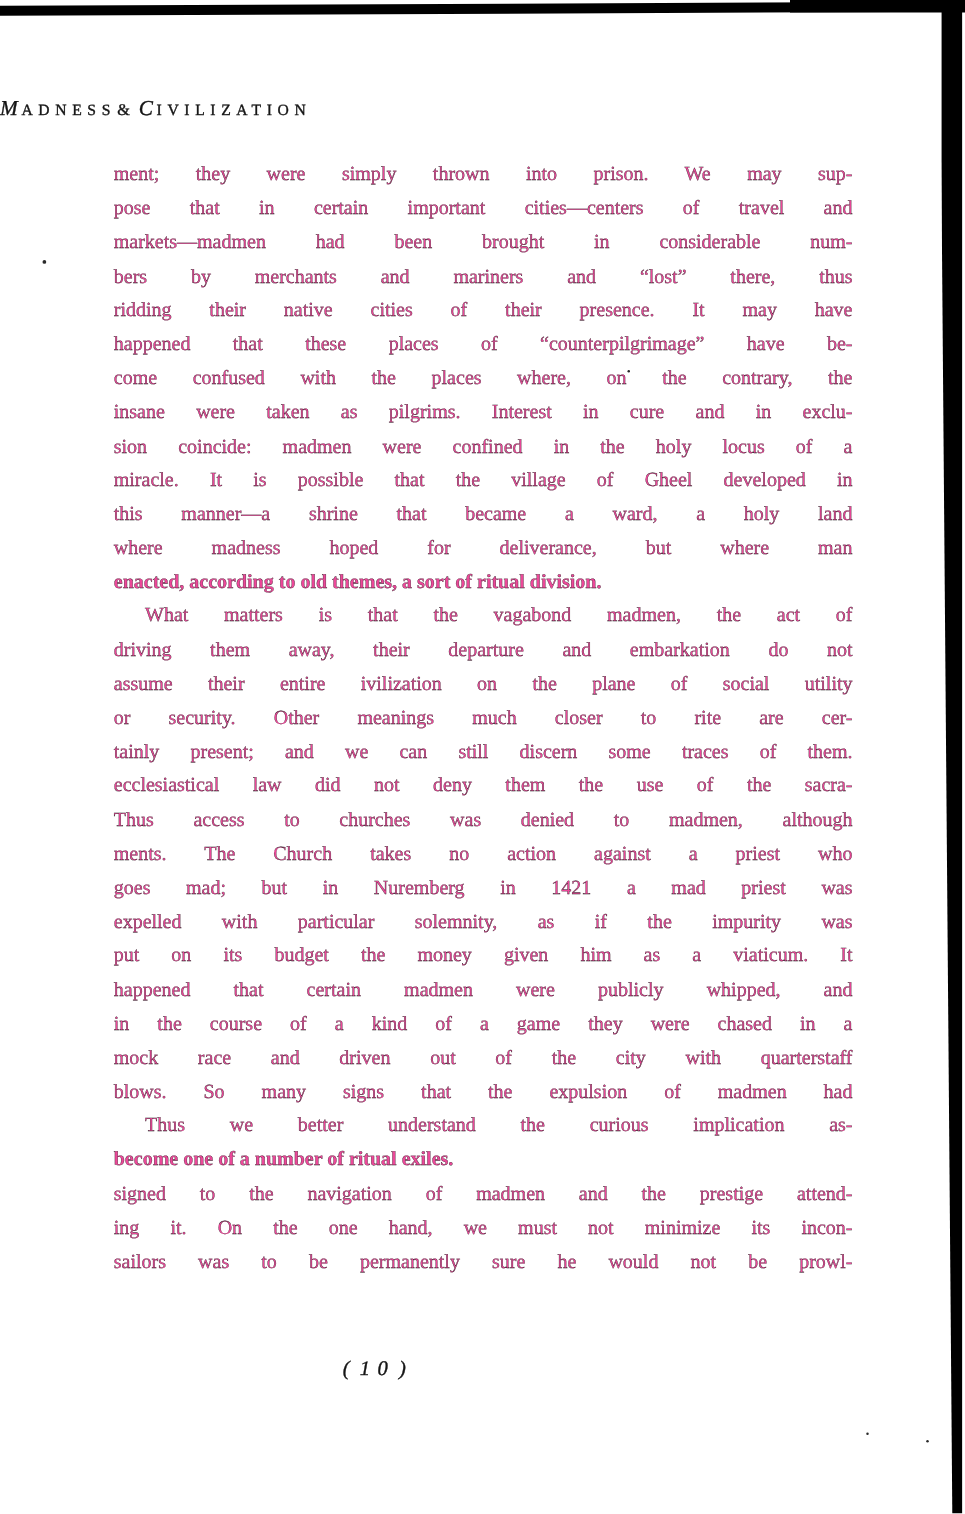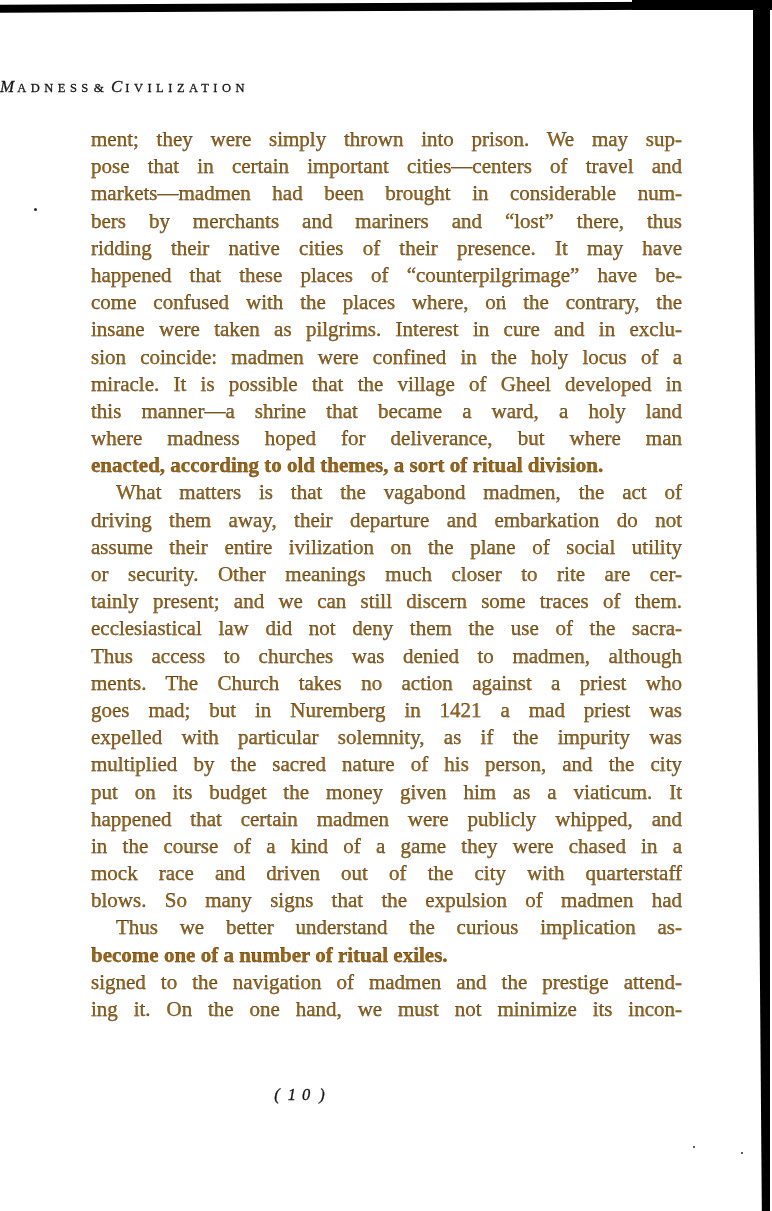--- a/index.html
+++ b/index.html
@@ -71,23 +71,23 @@
   .hd-amp {
     font-size: 13px;
     margin-left: 1px;
     margin-right: 7px;
   }
   
   .page-body {
     position: absolute;
     left: 91px; top: 126px;
     width: 591px;
-    font-size: 21px;
+    font-size: 16px;
     line-height: 27.2px;
-    color: #a16207;
+    color: #ec4899;
     -webkit-text-stroke: 0.25px #141414;
   }
   .line {
     text-align: justify;
     text-align-last: justify;
     height: 27.2px;
     overflow: visible;
     white-space: normal;
   }
   .line.para-end { text-align-last: left; font-weight: bold; }
@@ -141,29 +141,29 @@
       <div class="line indent">What matters is that the vagabond madmen, the act of</div>
       <div class="line">driving them away, their departure and embarkation do not</div>
       <div class="line">assume their entire ivilization on the plane of social utility</div>
       <div class="line">or security. Other meanings much closer to rite are cer-</div>
       <div class="line">tainly present; and we can still discern some traces of them.</div>
       <div class="line">ecclesiastical law did not deny them the use of the sacra-</div>
       <div class="line">Thus access to churches was denied to madmen, although</div>
       <div class="line">ments. The Church takes no action against a priest who</div>
       <div class="line">goes mad; but in Nuremberg in 1421 a mad priest was</div>
       <div class="line">expelled with particular solemnity, as if the impurity was</div>
-      <div class="line">multiplied by the sacred nature of his person, and the city</div>
       <div class="line">put on its budget the money given him as a viaticum. It</div>
       <div class="line">happened that certain madmen were publicly whipped, and</div>
       <div class="line">in the course of a kind of a game they were chased in a</div>
       <div class="line">mock race and driven out of the city with quarterstaff</div>
       <div class="line">blows. So many signs that the expulsion of madmen had</div>
       <div class="line indent">Thus we better understand the curious implication as-</div>
       <div class="line para-end">become one of a number of ritual exiles.</div>
       <div class="line">signed to the navigation of madmen and the prestige attend-</div>
       <div class="line">ing it. On the one hand, we must not minimize its incon-</div>
+      <div class="line">sailors was to be permanently sure he would not be prowl-</div>
     </div>
 
   <div class="page-number">
     <span>(</span><span class="num">10</span><span>)</span>
   </div>
 
 </div>
 
 </body></html>

